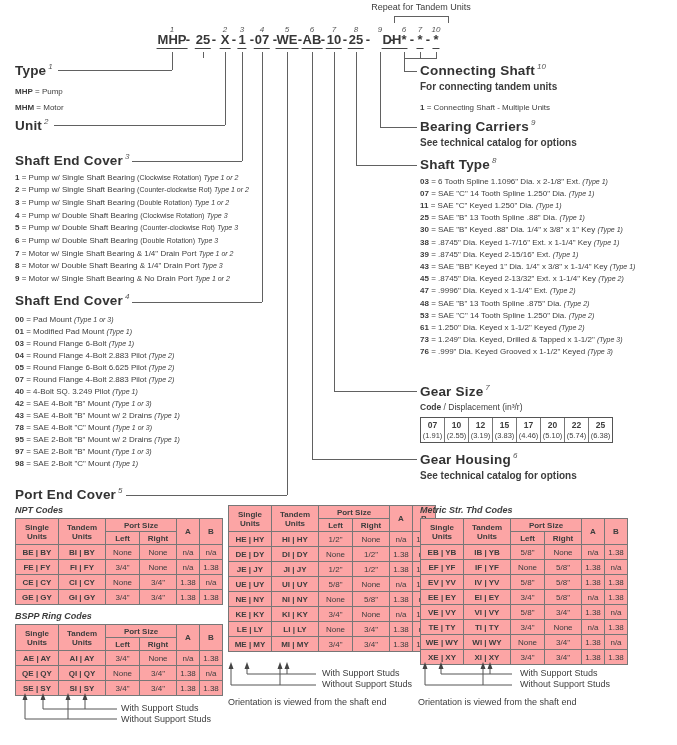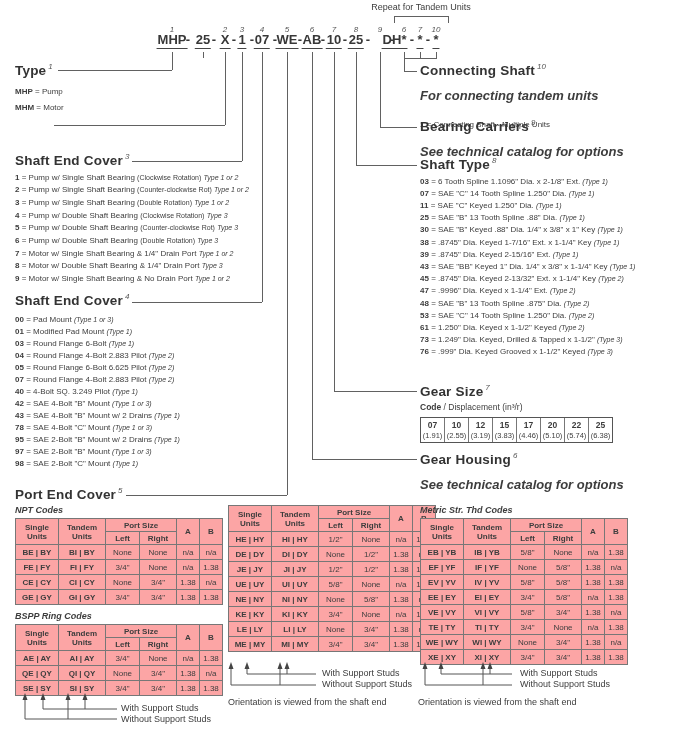--- a/index.html
+++ b/index.html
@@ -15,21 +15,21 @@
   .code-sep{position:absolute;top:33px;transform:translateX(-50%);font-size:13px;font-weight:bold;color:#383838;line-height:14px;}
   .repeat-note{position:absolute;left:350px;top:2px;width:142px;text-align:center;font-size:9px;color:#3d3d3d;}
   
   .section{position:absolute;}
   .sec-h{font-size:13.5px;font-weight:bold;color:#333;white-space:nowrap;letter-spacing:.2px;}
   .sec-h sup{font-size:8px;font-style:italic;font-weight:normal;color:#555;margin-left:2px;}
   .items{margin-top:4px;}
   .item{font-size:8px;white-space:nowrap;color:#3d3d3d;}
   .item .sm{font-size:7px;}
   .item .nt{font-size:7px;font-style:italic;}
-  .bold-note{font-size:13px;font-weight:bold;white-space:nowrap;margin-top:10px;font-style:italic;}
+  .bold-note{font-size:10px;font-weight:bold;white-space:nowrap;margin-top:3px;}
   
   .gear-caption{font-size:8.5px;margin-top:3px;white-space:nowrap;}
   .gear-row{display:flex;border:1px solid #555;width:max-content;margin-top:5px;background:#fff;}
   .gcell{width:23px;text-align:center;border-right:1px solid #777;padding:2px 0 2px 0;}
   .gcell:last-child{border-right:none;}
   .gc{font-size:8.5px;font-weight:bold;}
   .gd{font-size:7.5px;margin-top:1px;}
   
   .ptable{position:absolute;}
   .tlabel{font-size:9px;font-weight:bold;font-style:italic;margin-bottom:3px;white-space:nowrap;}
@@ -125,20 +125,21 @@
   <div class="section" style="left:15px;top:62px">
     <div class="sec-h"><span>Type</span><sup>1</sup></div>
     <div class="items" style="line-height:16px;margin-top:6px">
 
     <div class="item"><b>MHP</b> <span class="d">= Pump</span> <span class="sm"></span><i class="nt"></i></div>
         <div class="item"><b>MHM</b> <span class="d">= Motor</span> <span class="sm"></span><i class="nt"></i></div>
       </div>
   </div>
 
   <div class="section" style="left:15px;top:117px">
+    <div class="sec-h"><span>Unit</span><sup>2</sup></div>
   </div>
 
   <div class="section" style="left:15px;top:152px">
     <div class="sec-h"><span>Shaft End Cover</span><sup>3</sup></div>
     <div class="items" style="line-height:12.7px">
 
     <div class="item"><b>1</b> <span class="d">= Pump w/ Single Shaft Bearing</span> <span class="sm">(Clockwise Rotation)</span> <i class="nt">Type 1 or 2</i></div>
         <div class="item"><b>2</b> <span class="d">= Pump w/ Single Shaft Bearing</span> <span class="sm">(Counter-clockwise Rot)</span> <i class="nt">Type 1 or 2</i></div>
         <div class="item"><b>3</b> <span class="d">= Pump w/ Single Shaft Bearing</span> <span class="sm">(Double Rotation)</span> <i class="nt">Type 1 or 2</i></div>
         <div class="item"><b>4</b> <span class="d">= Pump w/ Double Shaft Bearing</span> <span class="sm">(Clockwise Rotation)</span> <i class="nt">Type 3</i></div>
@@ -170,21 +171,21 @@
       </div>
   </div>
 
   <div class="section" style="left:15px;top:486px">
     <div class="sec-h"><span>Port End Cover</span><sup>5</sup></div>
   </div>
 
   <div class="section" style="left:420px;top:62px">
     <div class="sec-h"><span>Connecting Shaft</span><sup>10</sup></div>
     <div class="bold-note">For connecting tandem units</div>
-    <div class="items" style="line-height:11.5px;margin-top:16px">
+    <div class="items" style="line-height:11.5px;margin-top:10px">
 
     <div class="item"><b>1</b> <span class="d">= Connecting Shaft - Multiple Units</span></div>
       </div>
   </div>
 
   <div class="section" style="left:420px;top:118px">
     <div class="sec-h"><span>Bearing Carriers</span><sup>9</sup></div>
     <div class="bold-note">See technical catalog for options</div>
   </div>
 

